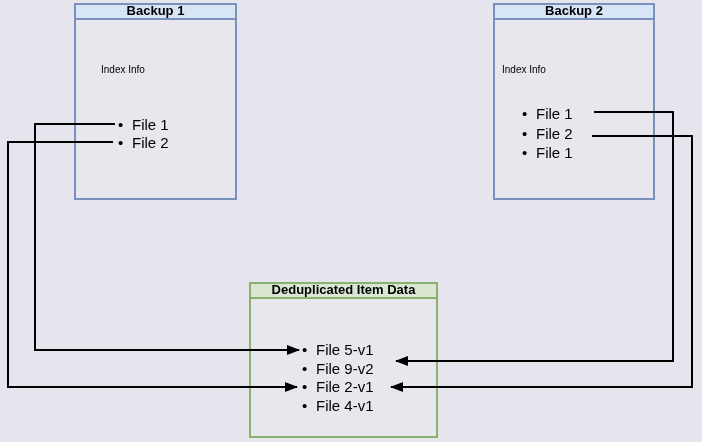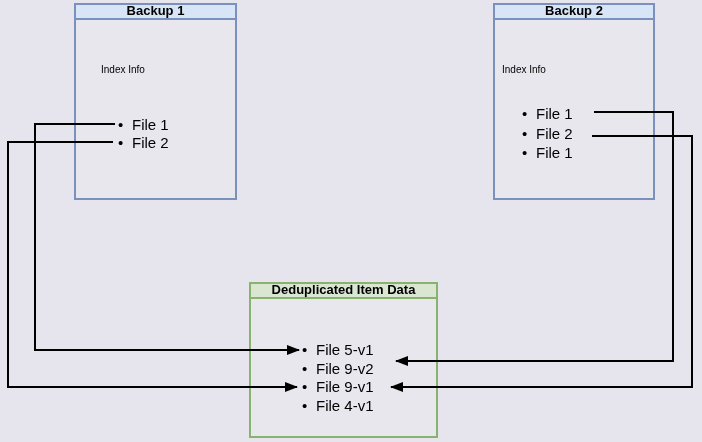--- a/index.html
+++ b/index.html
@@ -111,21 +111,21 @@
     <div class="file-item">
       <span class="dot">•</span>
       <span>File 5-v1</span>
     </div>
     <div class="file-item">
       <span class="dot">•</span>
       <span>File 9-v2</span>
     </div>
     <div class="file-item">
       <span class="dot">•</span>
-      <span>File 9-v1</span>
+      <span>File 2-v1</span>
     </div>
     <div class="file-item">
       <span class="dot">•</span>
       <span>File 4-v1</span>
     </div>
   </div>
 
   <svg class="edges-overlay" viewBox="0 0 702 442" xmlns="http://www.w3.org/2000/svg">
     <defs>
       <marker id="arrow" markerUnits="userSpaceOnUse" markerWidth="14" markerHeight="12" refX="12" refY="5" orient="auto">

